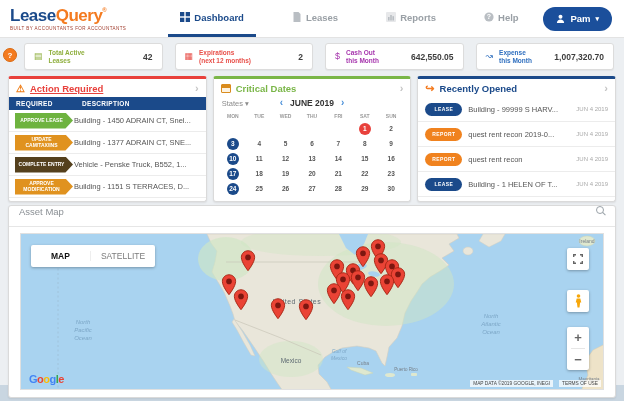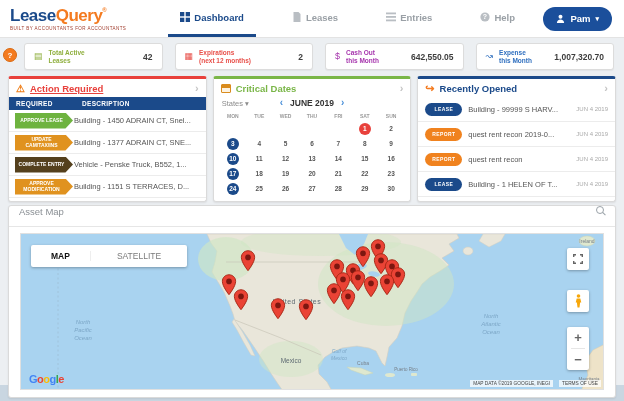--- a/index.html
+++ b/index.html
@@ -95,21 +95,21 @@
   .magnifier::before { content:""; position:absolute; width:6px; height:6px; border:1.3px solid #9aa2a8; border-radius:50%; }
   .magnifier::after { content:""; position:absolute; width:3.5px; height:1.3px; background:#9aa2a8;
     left:6px; top:7px; transform:rotate(45deg); }
   .map-frame { padding:6px 11px 7px; }
   .map-area { position:relative; width:584px; height:157px; background:#a9d3f0; overflow:hidden; border:1px solid #e0e0e0; }
   .map-area svg.basemap { position:absolute; left:0; top:0; }
 
   .map-type { position:absolute; left:10px; top:11px; background:#fff; border-radius:2px;
     box-shadow:0 1px 3px rgba(0,0,0,.3); display:flex; height:22px; font-size:8.5px; align-items:center; }
   .map-type-map { padding:0 20px; font-weight:bold; color:#111; cursor:pointer; }
-  .map-type-sat { padding:0 26px; color:#7b7b7b; cursor:pointer; border-left:1px solid #eee; }
+  .map-type-sat { padding:0 10px; color:#7b7b7b; cursor:pointer; border-left:1px solid #eee; }
   .fullscreen-btn { position:absolute; right:14px; top:14px; width:22px; height:22px; background:#fff;
     border-radius:2px; box-shadow:0 1px 3px rgba(0,0,0,.3); display:flex; align-items:center; justify-content:center; cursor:pointer; }
   .pegman-btn { position:absolute; right:14px; top:56px; width:22px; height:22px; background:#fff;
     border-radius:2px; box-shadow:0 1px 3px rgba(0,0,0,.3); display:flex; align-items:center; justify-content:center; cursor:pointer; }
   .zoom-ctl { position:absolute; right:14px; top:93px; width:22px; background:#fff; border-radius:2px;
     box-shadow:0 1px 3px rgba(0,0,0,.3); display:flex; flex-direction:column; align-items:center; }
   .zoom-btn { width:22px; height:21px; display:flex; align-items:center; justify-content:center;
     font-size:13px; color:#666; cursor:pointer; font-weight:bold; }
   .zoom-divider { width:14px; height:1px; background:#e6e6e6; }
   .google-logo { position:absolute; left:8px; bottom:4px; font-size:11px; font-weight:bold; letter-spacing:-0.5px; cursor:pointer; }
@@ -136,25 +136,26 @@
       <span>Dashboard</span>
     </div>
     <div class="nav-item">
       <svg viewBox="0 0 10 10">
           <path d="M1.5 0h5l2 2v8h-7z"></path>
         </svg>
       <span>Leases</span>
     </div>
     <div class="nav-item">
       <svg viewBox="0 0 10 10">
-          <rect x="0" y="0.5" width="10" height="1.8"></rect>
-          <rect x="0" y="4" width="10" height="1.8"></rect>
-          <rect x="0" y="7.5" width="10" height="1.8"></rect>
+          <rect x="0" y="0" width="10" height="10" rx="1" fill-opacity=".35"></rect>
+          <rect x="2" y="5" width="1.6" height="3.5"></rect>
+          <rect x="4.2" y="3" width="1.6" height="5.5"></rect>
+          <rect x="6.4" y="4.2" width="1.6" height="4.3"></rect>
         </svg>
-      <span>Entries</span>
+      <span>Reports</span>
     </div>
     <div class="nav-item">
       <svg viewBox="0 0 10 10">
           <circle cx="5" cy="5" r="4.6"></circle>
           <text x="5" y="7.4" text-anchor="middle" font-size="7" fill="#fff" font-family="Liberation Sans, sans-serif" font-weight="bold">?</text>
         </svg>
       <span>Help</span>
     </div>
   </nav>
   <button class="user-btn">

